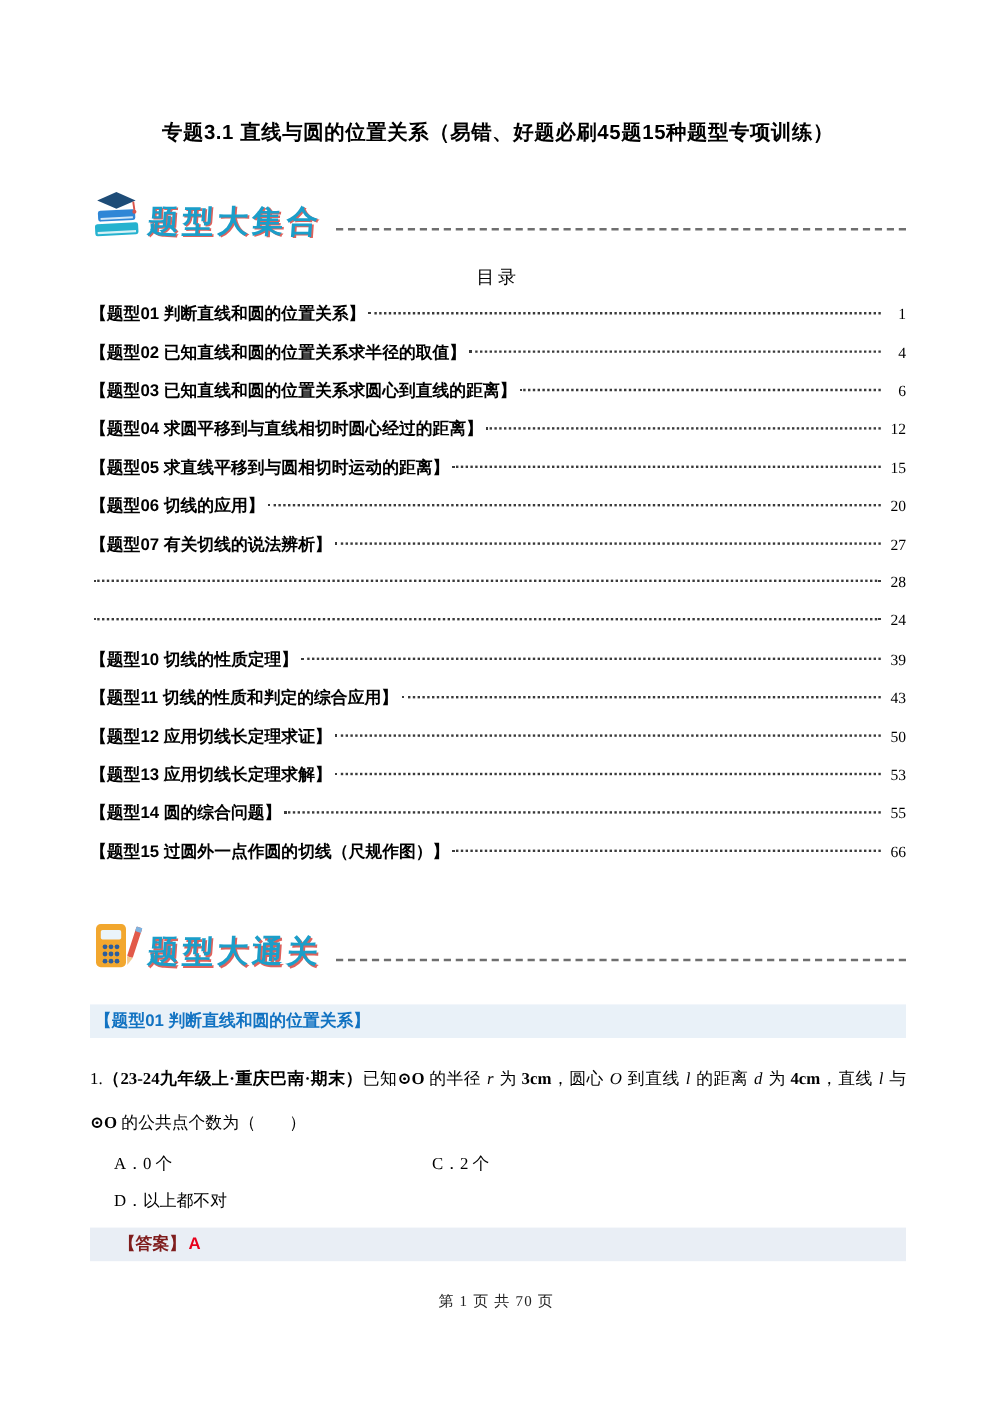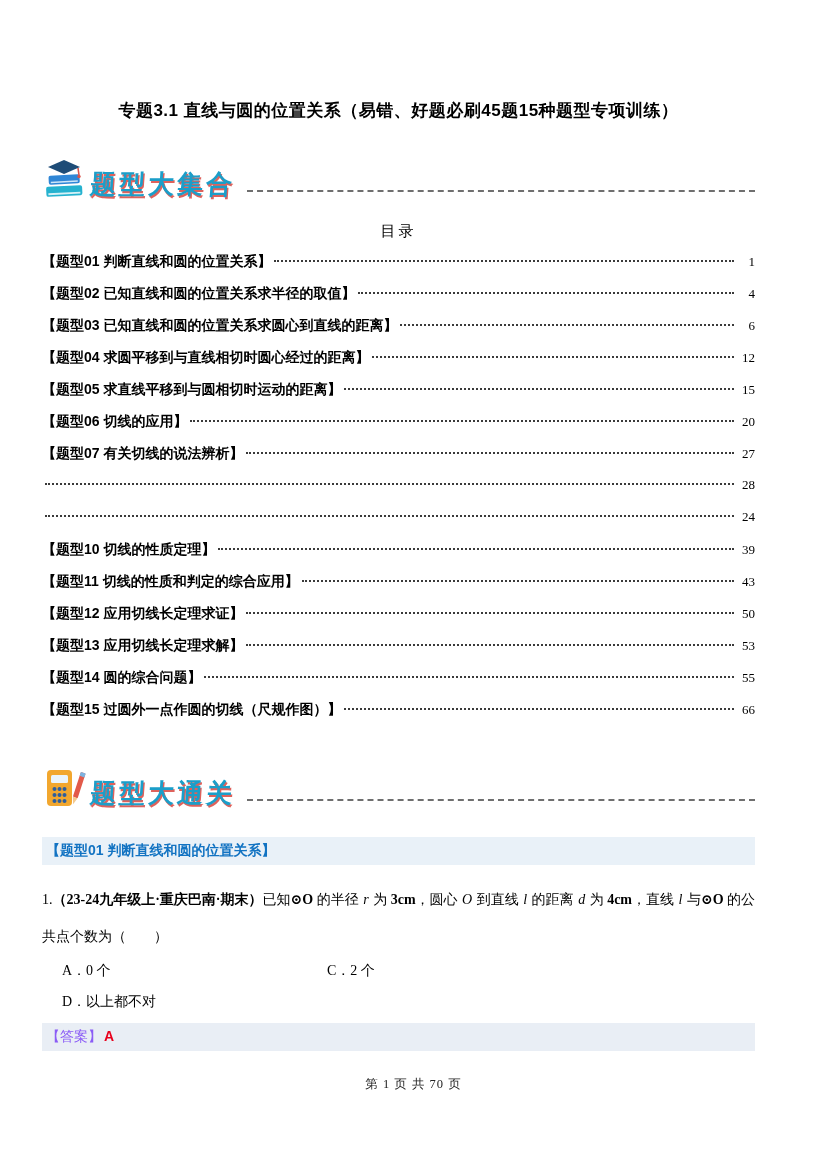--- a/index.html
+++ b/index.html
@@ -1,20 +1,20 @@
 <!DOCTYPE html>
 <html><head>
 <meta charset="utf-8">
 <style>
   html,body{margin:0;padding:0;}
   body{
     width:827px;height:1169px;background:#ffffff;position:relative;overflow:hidden;
     font-family:"Liberation Serif","DejaVu Serif",serif;color:#000;
   }
-  .content{padding:100px 72px 0 42px;}
+  .content{padding:100px 72px 0 75px;}
   .doc-title{
     text-align:center;font-size:17px;font-weight:700;letter-spacing:.5px;
     font-family:"Liberation Sans","DejaVu Sans",sans-serif;line-height:1.3;
   }
   .banner{display:flex;align-items:flex-end;margin-top:36px;height:42px;}
   .banner.second{margin-top:34px;}
   .banner-icon{width:44px;height:42px;flex:0 0 auto;margin-right:4px;}
   .banner-title{
     font-family:"Liberation Sans","DejaVu Sans",sans-serif;font-weight:800;
     font-size:26px;line-height:1.05;color:#1b9ec9;letter-spacing:3px;
@@ -38,22 +38,23 @@
   }
   .question{margin-top:16px;font-size:14px;line-height:37px;text-align:justify;}
   .question .bold{font-weight:700;}
   .question .italic{font-style:italic;padding:0 1px;}
   .options{
     display:grid;grid-template-columns:265px auto;margin-left:20px;
     font-size:14px;line-height:31px;
   }
   .answer-bar{margin-top:6px;background:#e9eef5;padding:5px 4px;font-size:14px;}
   .answer-label{
-    color:#8b5cf6;font-weight:400;
-    font-family:"Liberation Sans","DejaVu Sans",sans-serif;
+    color:#7f1d1d;font-weight:700;
+    font-family:"Liberation Sans","DejaVu Sans",sans-serif;
+    margin-left:20px;
   }
   .answer-value{
     color:#e8001c;font-weight:700;margin-left:2px;
     font-family:"Liberation Sans","DejaVu Sans",sans-serif;
   }
   .footer{
     position:absolute;left:0;right:0;bottom:76px;text-align:center;
     font-size:12.5px;color:#222;letter-spacing:1px;
   }
 </style>

